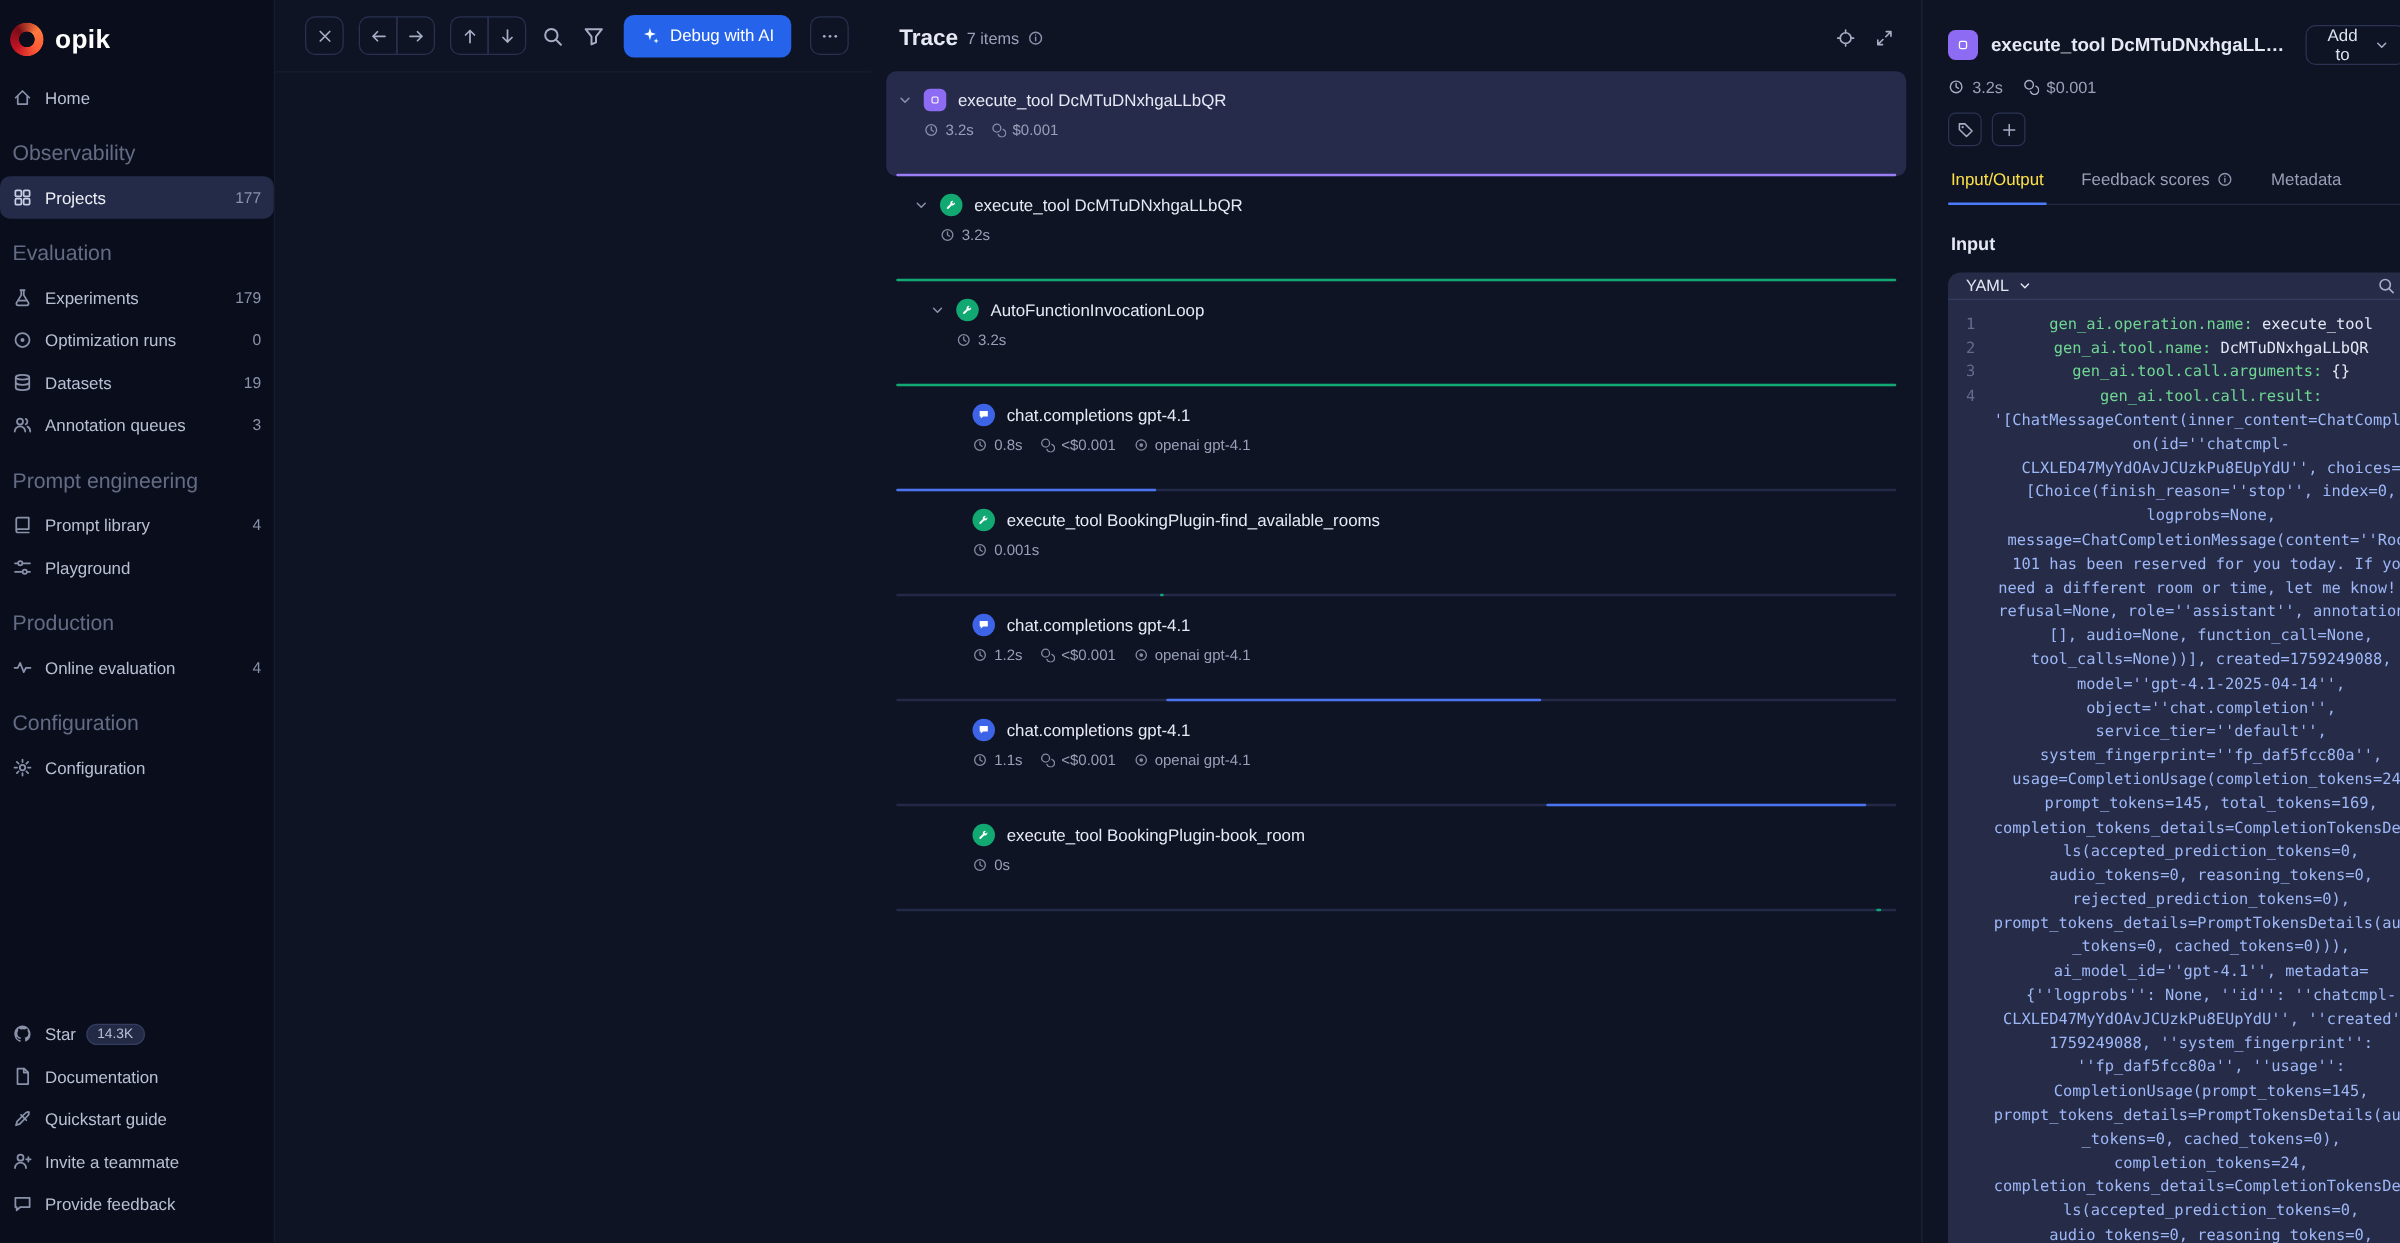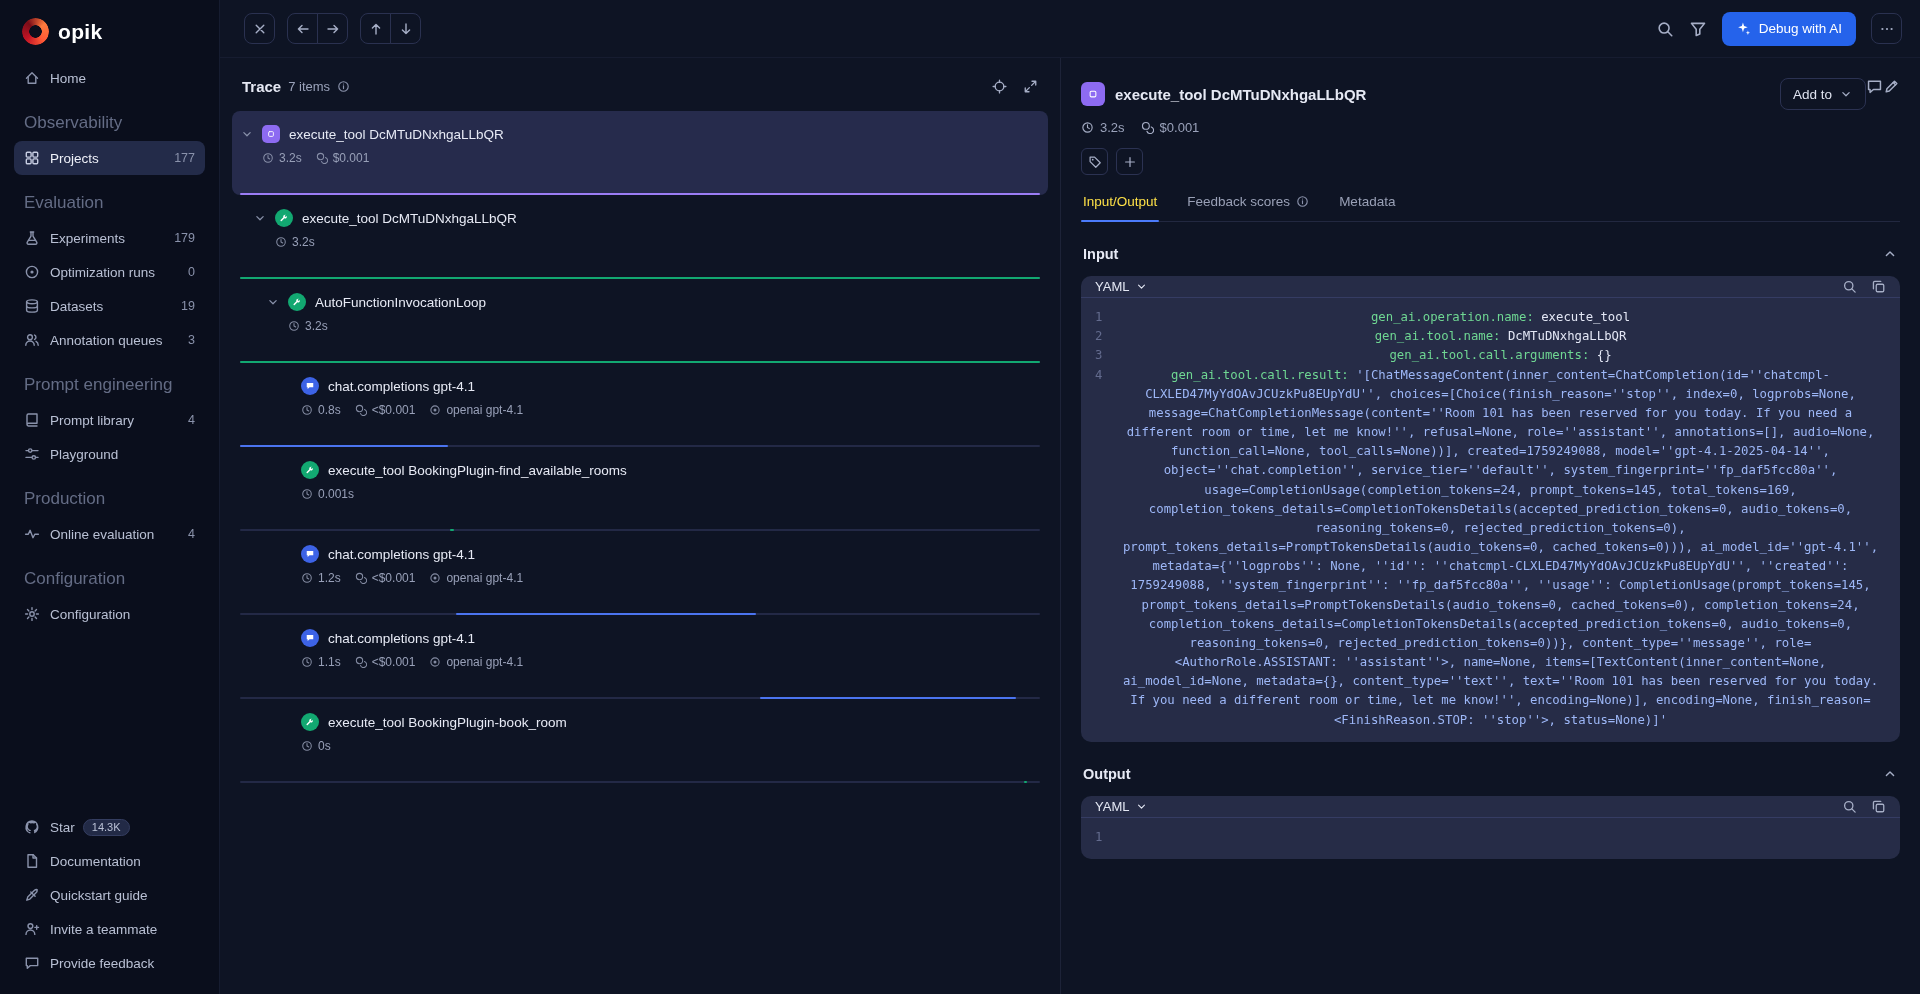--- a/index.html
+++ b/index.html
@@ -13,60 +13,60 @@
   }
   body{ width:1920px; height:994px; overflow:hidden; display:flex;
         background:var(--bg); color:var(--text);
         font-family:"Liberation Sans", sans-serif; }
   .ic{ display:block; }
   svg{ stroke:currentColor; }
 
   
   .sidebar{ width:220px; flex:none; height:100%; background:var(--bg-side);
             border-right:1px solid var(--border-soft);
-            display:flex; flex-direction:column; padding:14px 14px 14px; }
+            display:flex; flex-direction:column; padding:14px 0 14px; }
   .logo-row{ display:flex; align-items:center; gap:9px; padding:4px 8px 16px; cursor:pointer; }
   .logo-mark{ width:27px; height:27px; border-radius:50%;
               background:conic-gradient(from 140deg,#ff5a36,#c21325,#7a0d18,#ff7a3d,#ff5a36);
               -webkit-mask:radial-gradient(circle,transparent 6px,#000 6.5px);
               mask:radial-gradient(circle,transparent 6px,#000 6.5px); }
   .logo-text{ font-size:21px; font-weight:700; color:#fff; letter-spacing:.3px; }
   .sec-title{ font-size:17px; color:var(--text3); padding:18px 10px 8px; }
   .nav-item{ height:34px; padding:0 10px; border-radius:8px; display:flex; align-items:center;
              font-size:13.5px; color:#b9c0d4; cursor:pointer; }
   .nav-item.active{ background:#232b49; color:#eef0f8; }
   .nav-ic{ width:16px; margin-right:10px; color:#8a92ab; display:flex; flex:none; }
   .nav-item.active .nav-ic{ color:#c7cde2; }
   .nav-count{ margin-left:auto; font-size:12.5px; color:#8a92ab; }
   .nav-badge{ margin-left:8px; background:#222a46; border:1px solid #343d60; border-radius:999px;
               padding:1.5px 8px; font-size:11px; color:#b9c0d4; }
   .sidebar-footer{ margin-top:auto; }
 
   
-  .main{ flex:1; min-width:0; display:flex; flex-direction:column; }
+  .main{ flex:1; min-width:0; display:flex; flex-direction:row; }
   .topbar{ height:58px; flex:none; display:flex; align-items:center; gap:12px;
            padding:0 18px 0 24px; border-bottom:1px solid var(--border-soft); }
   .icon-btn{ width:31px; height:31px; border:1px solid #2a3150; border-radius:8px;
              background:transparent; color:var(--icon); display:grid; place-items:center; cursor:pointer; }
   .btn-pair{ display:flex; }
   .btn-pair .icon-btn:first-child{ border-radius:8px 0 0 8px; }
   .btn-pair .icon-btn:last-child{ border-radius:0 8px 8px 0; margin-left:-1px; }
   .tb-right{ margin-left:auto; display:flex; align-items:center; gap:15px; }
   .tb-ic{ display:flex; align-items:center; color:var(--icon); cursor:pointer; }
   .debug-btn{ height:34px; padding:0 14px; border:none; border-radius:8px; background:var(--accent);
               color:#fff; font-size:13.5px; font-family:inherit; display:flex; gap:8px;
               align-items:center; cursor:pointer; }
   .debug-btn .dicon{ display:flex; }
 
   
   .panels{ flex:1; min-height:0; display:flex; }
   .trace-panel{ width:841px; flex:none; border-right:1px solid var(--border);
                 padding-top:20px; display:flex; flex-direction:column; }
   .trace-head{ display:flex; align-items:center; gap:7px; padding:0 22px 16px; }
-  .th-title{ font-size:15px; font-weight:700; }
+  .th-title{ font-size:18px; font-weight:700; }
   .th-count{ font-size:13px; color:var(--text2); }
   .th-info{ display:flex; color:#8a92ab; }
   .th-actions{ margin-left:auto; display:flex; gap:16px; color:var(--icon); }
   .th-actions span{ display:flex; cursor:pointer; }
 
   .rows{ padding:0 12px; }
   .trace-row{ position:relative; height:84px; padding-top:14px; padding-right:8px;
               border-radius:8px; cursor:pointer; }
   .trace-row.selected{ background:#262b4c; }
   .row-title{ display:flex; align-items:center; }

